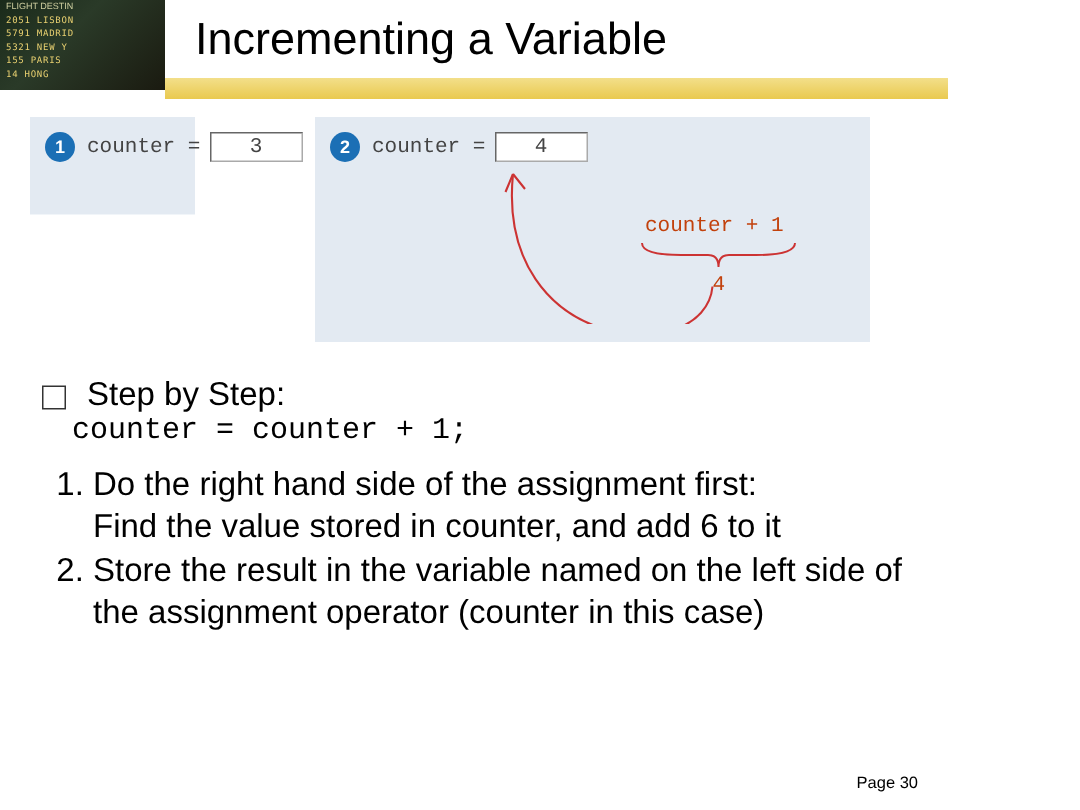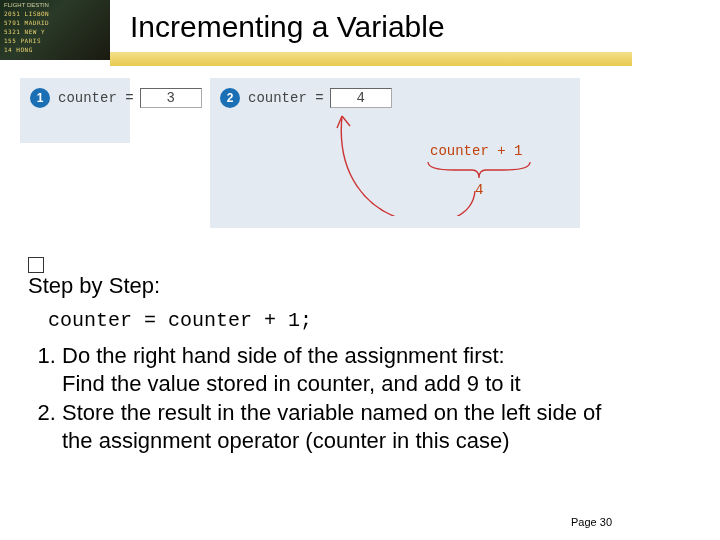--- a/index.html
+++ b/index.html
@@ -117,22 +117,21 @@
     position: absolute;
     left: 28px;
     right: 28px;
     top: 250px;
     font-size: 22px;
     color: #000;
   }
   .bullet-row {
     display: flex;
     align-items: flex-start;
-    margin-bottom: 10px;
-    flex-direction: column;
+    margin-bottom: 0;
   }
   .bullet-glyph {
     width: 14px; height: 14px;
     border: 1px solid #333;
     margin-right: 14px;
     margin-top: 7px;
     flex-shrink: 0;
     background: #fff;
   }
   .code-line {
@@ -212,19 +211,19 @@
   </div>
 
   <div class="content">
     <div class="bullet-row">
       <span class="bullet-glyph"></span>
       <span>Step by Step:</span>
     </div>
     <div class="code-line">counter = counter + 1;</div>
     <ol class="steps">
       <li style="white-space:pre-line;">Do the right hand side of the assignment first:
-Find the value stored in counter, and add 9 to it</li>
+Find the value stored in counter, and add 6 to it</li>
       <li>Store the result in the variable named on the left side of the assignment operator (counter in this case)</li>
     </ol>
   </div>
 
   <div class="page-num">Page 30</div>
 </div>
 
 </body></html>

